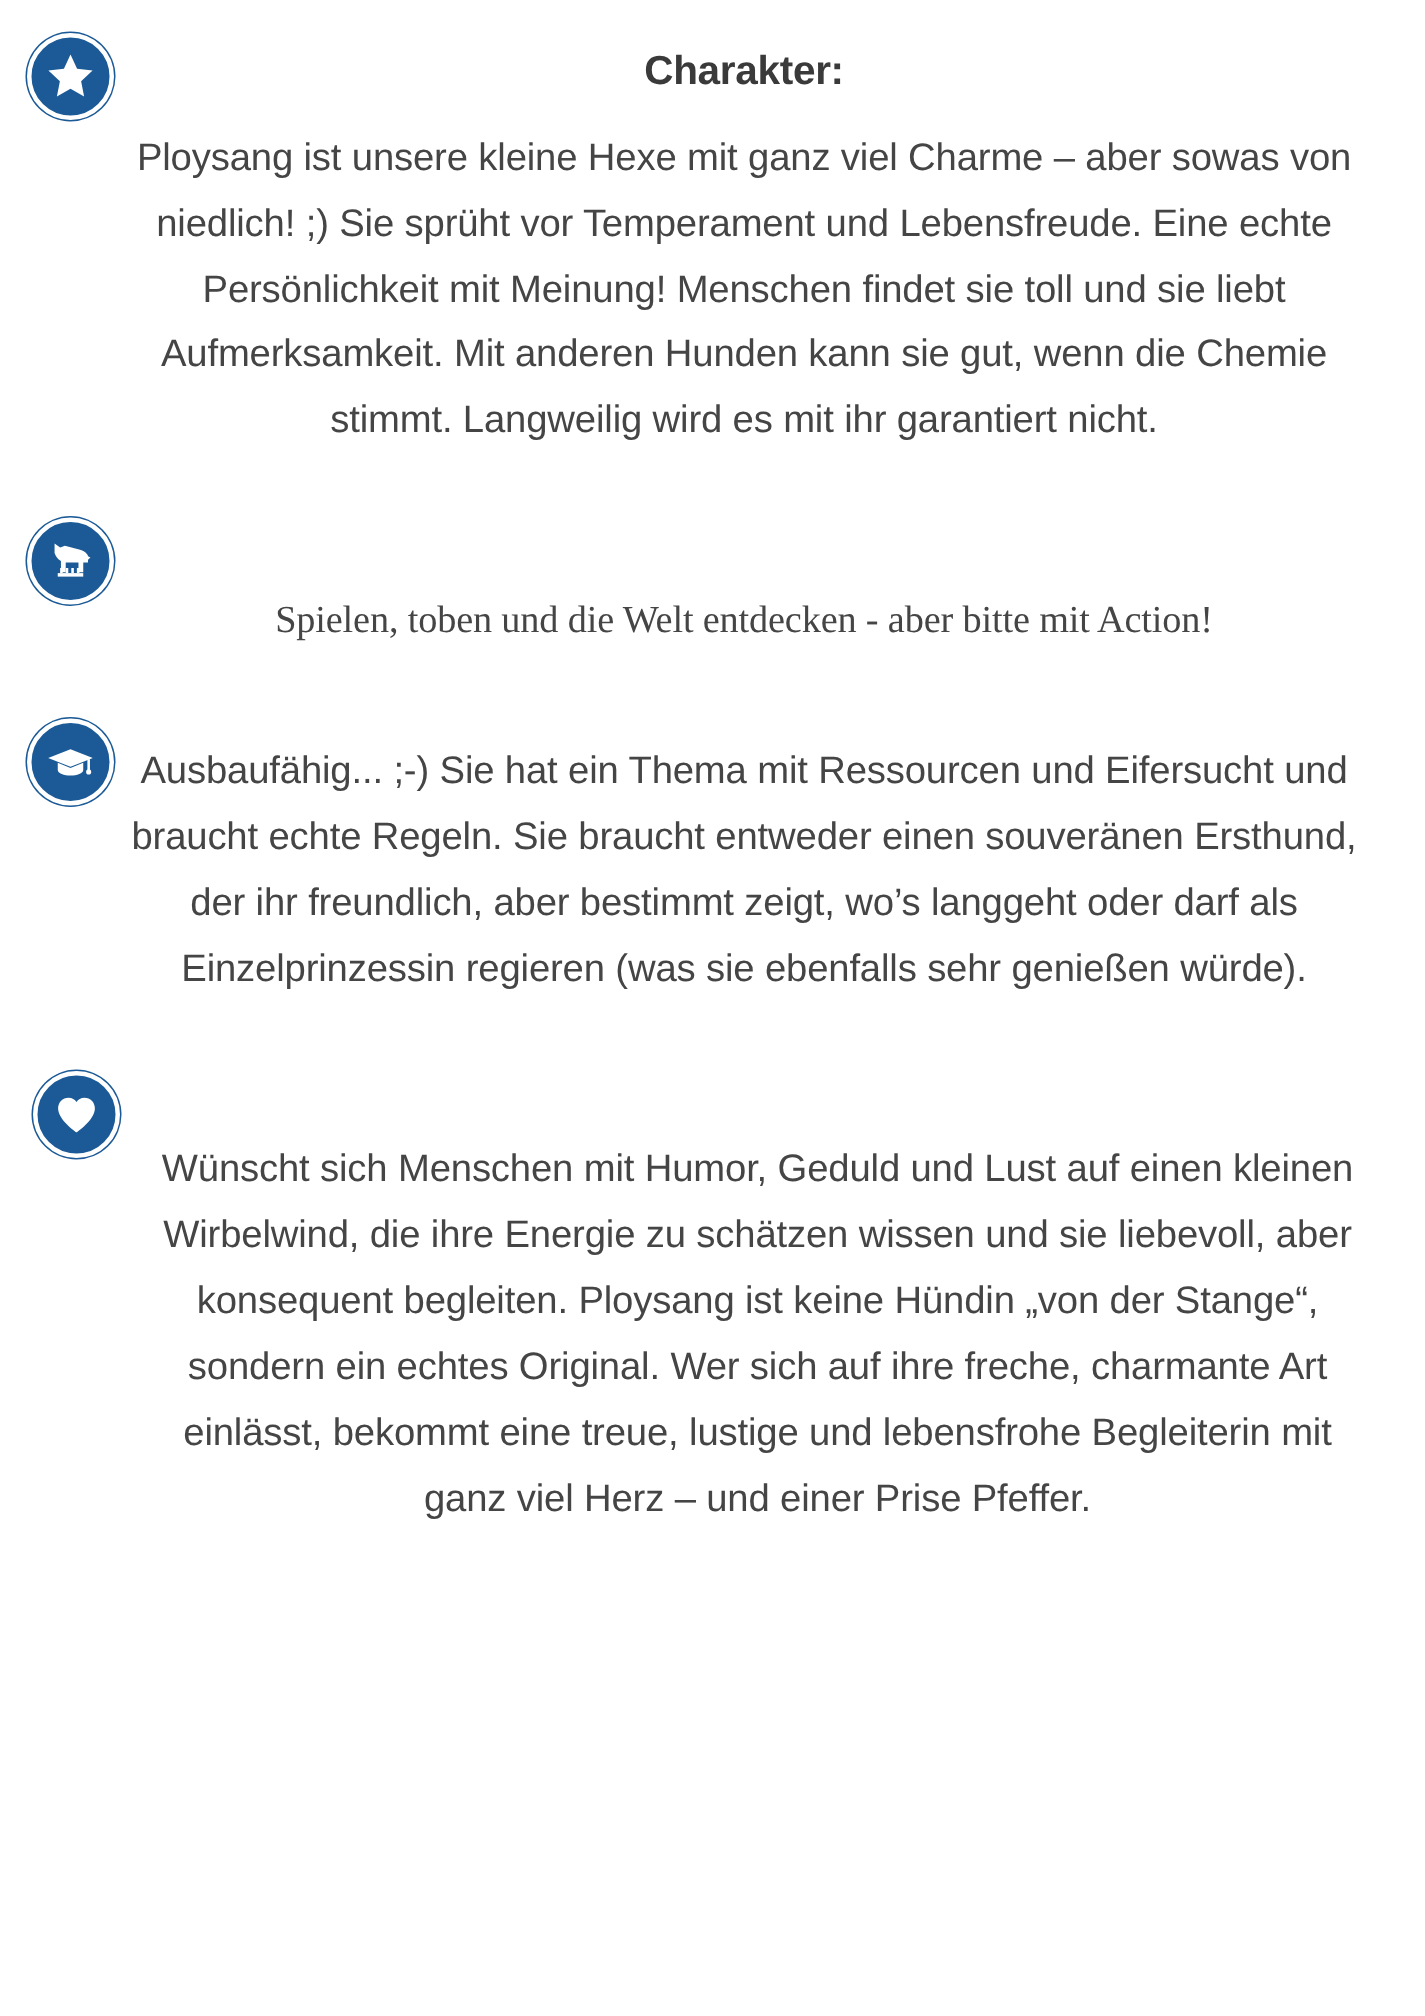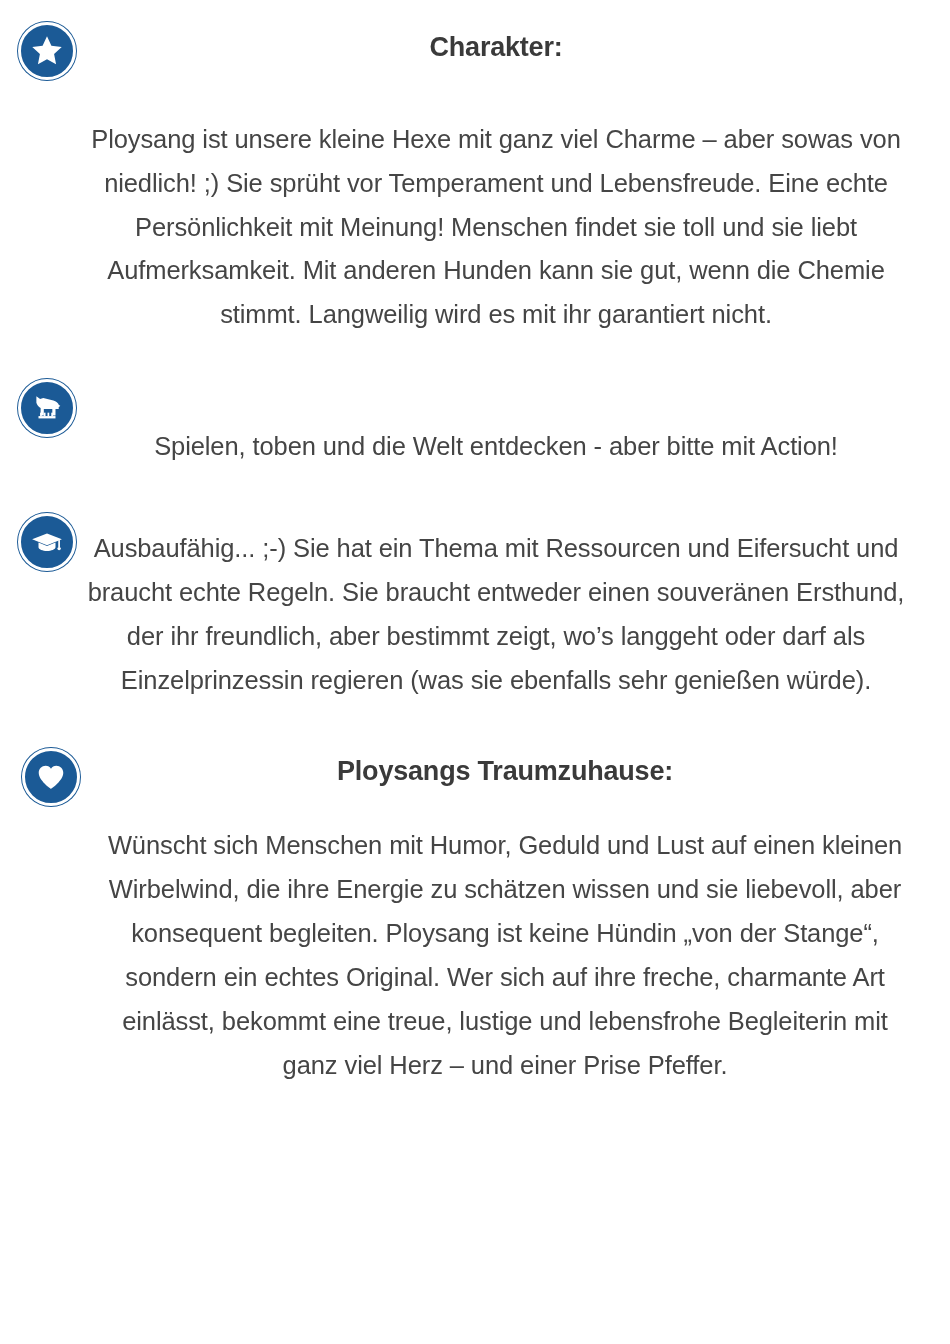--- a/index.html
+++ b/index.html
@@ -64,25 +64,25 @@
     line-height: 1.72;
     color: #454545;
     margin: 0;
     letter-spacing: -0.1px;
     white-space: pre-line;
   }
 
   
   #sec-charakter { margin-top: 22px; }
   #sec-charakter .content-col { padding-top: 10px; }
-  #sec-charakter .body-text { margin-top: 54px; }
+  #sec-charakter .body-text { margin-top: 20px; }
 
   #sec-lieblings { margin-top: 42px; }
   #sec-lieblings .content-col { padding-top: 8px; }
-  #sec-lieblings .body-text { margin-top: 38px; }
+  #sec-lieblings .body-text { margin-top: 38px; font-family: Liberation Serif, serif; }
 
   #sec-erziehung { margin-top: 44px; }
   #sec-erziehung .content-col { padding-top: 6px; }
   #sec-erziehung .body-text { margin-top: 8px; }
 
   #sec-traum { margin-top: 46px; }
   #sec-traum .icon-col { padding-left: 4px; }
   #sec-traum .content-col { padding-top: 8px; padding-left: 14px; }
   #sec-traum .body-text { margin-top: 36px; }
 </style>
@@ -149,18 +149,17 @@
     <div class="icon-col">
       <div class="badge">
         <span>
           <svg width="32" height="32" viewBox="0 0 24 24" aria-hidden="true">
             <path d="M12 21 C12 21 2.8 14.9 2.8 8.9 C2.8 5.9 5.1 3.6 8 3.6 C9.8 3.6 11.2 4.5 12 5.8 C12.8 4.5 14.2 3.6 16 3.6 C18.9 3.6 21.2 5.9 21.2 8.9 C21.2 14.9 12 21 12 21 Z" fill="#ffffff"></path>
           </svg>
         </span>
       </div>
     </div>
     <div class="content-col">
-      <h2 class="heading">Ploysangs Traumzuhause:</h2>
       <p class="body-text">Wünscht sich Menschen mit Humor, Geduld und Lust auf einen kleinen Wirbelwind, die ihre Energie zu schätzen wissen und sie liebevoll, aber konsequent begleiten. Ploysang ist keine Hündin „von der Stange“, sondern ein echtes Original. Wer sich auf ihre freche, charmante Art einlässt, bekommt eine treue, lustige und lebensfrohe Begleiterin mit ganz viel Herz – und einer Prise Pfeffer.</p>
     </div>
   </div>
 
 </div>
 
 </body></html>

